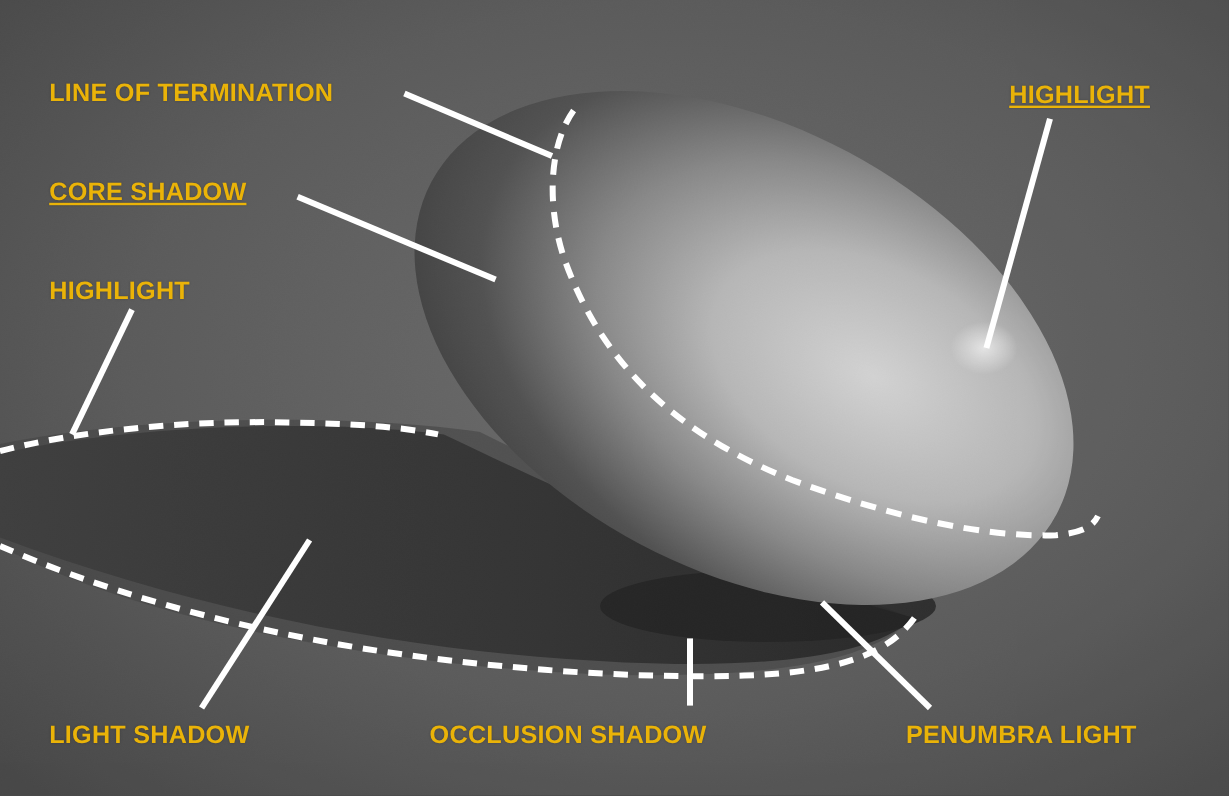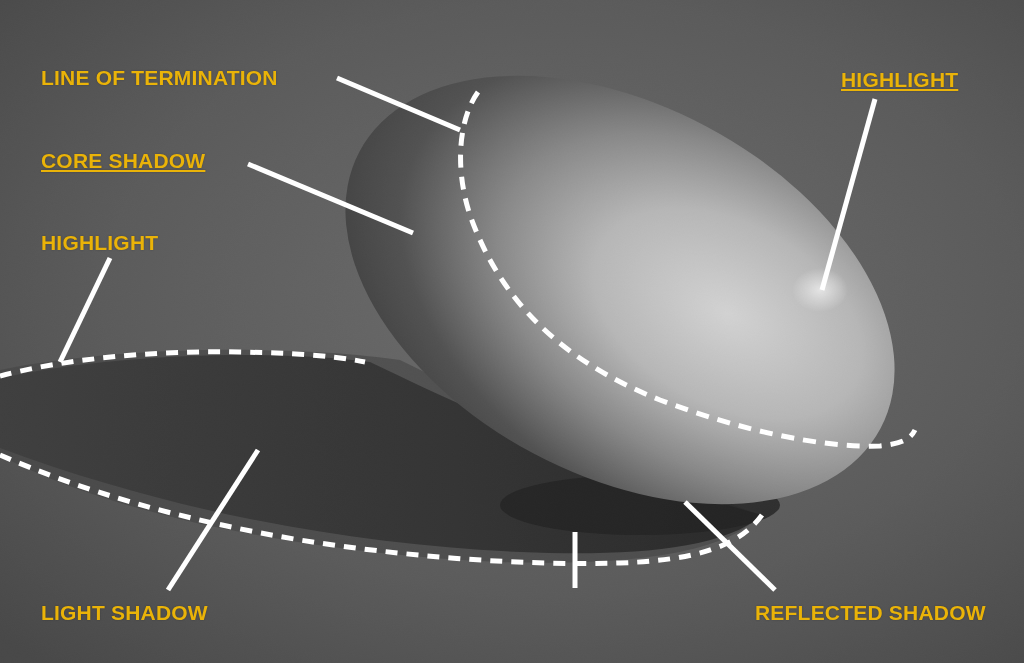--- a/index.html
+++ b/index.html
@@ -86,14 +86,15 @@
       <line x1="575" y1="532" x2="575" y2="588"></line>
       <line x1="685" y1="502" x2="775" y2="590"></line>
     </g>
   </svg>
 
   <div class="label" style="left:41px; top:67px;">LINE OF TERMINATION</div>
   <div class="label" style="left:41px; top:150px;text-decoration:underline;">CORE SHADOW</div>
   <div class="label" style="left:41px; top:232px;">HIGHLIGHT</div>
   <div class="label" style="left:841px; top:69px;text-decoration:underline;">HIGHLIGHT</div>
   <div class="label" style="left:41px; top:602px;">LIGHT SHADOW</div>
-  <div class="label" style="left:755px; top:602px;">REFLECTED SHADOW</div>
+  <div class="label" style="left:358px; top:602px;">OCCLUSION SHADOW</div>
+  <div class="label" style="left:755px; top:602px;">PENUMBRA LIGHT</div>
 </div>
 
 </body></html>

